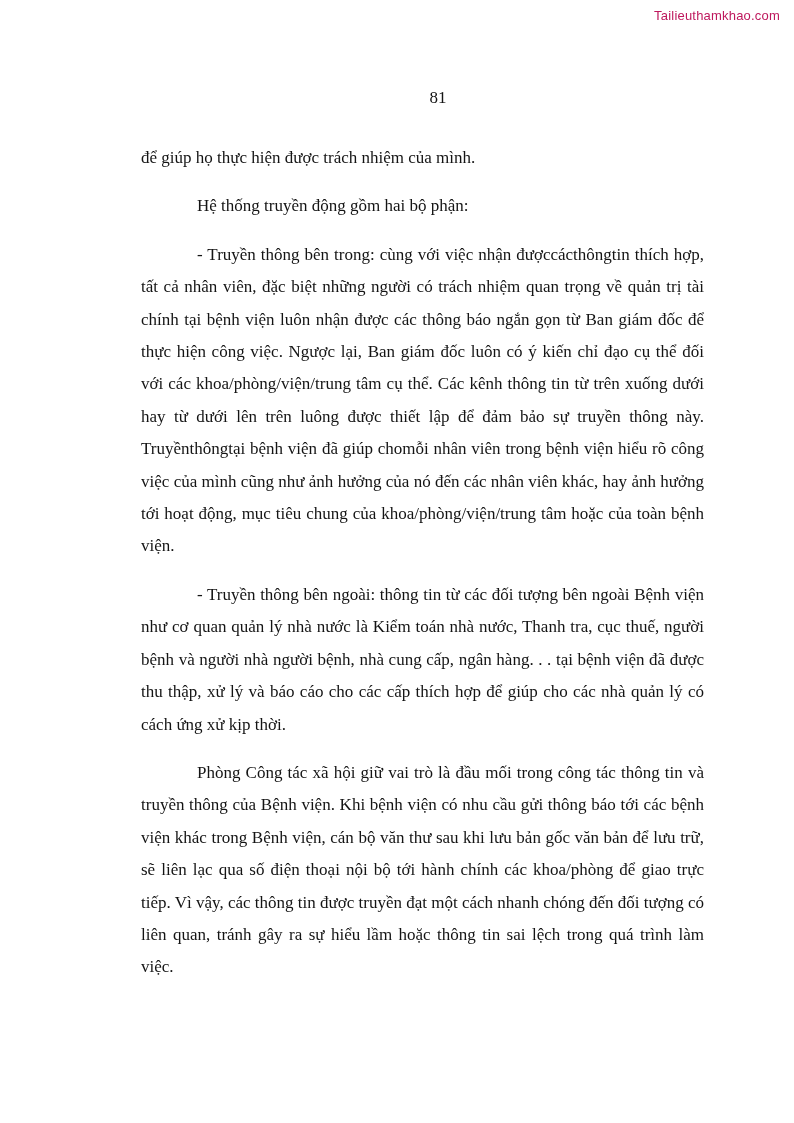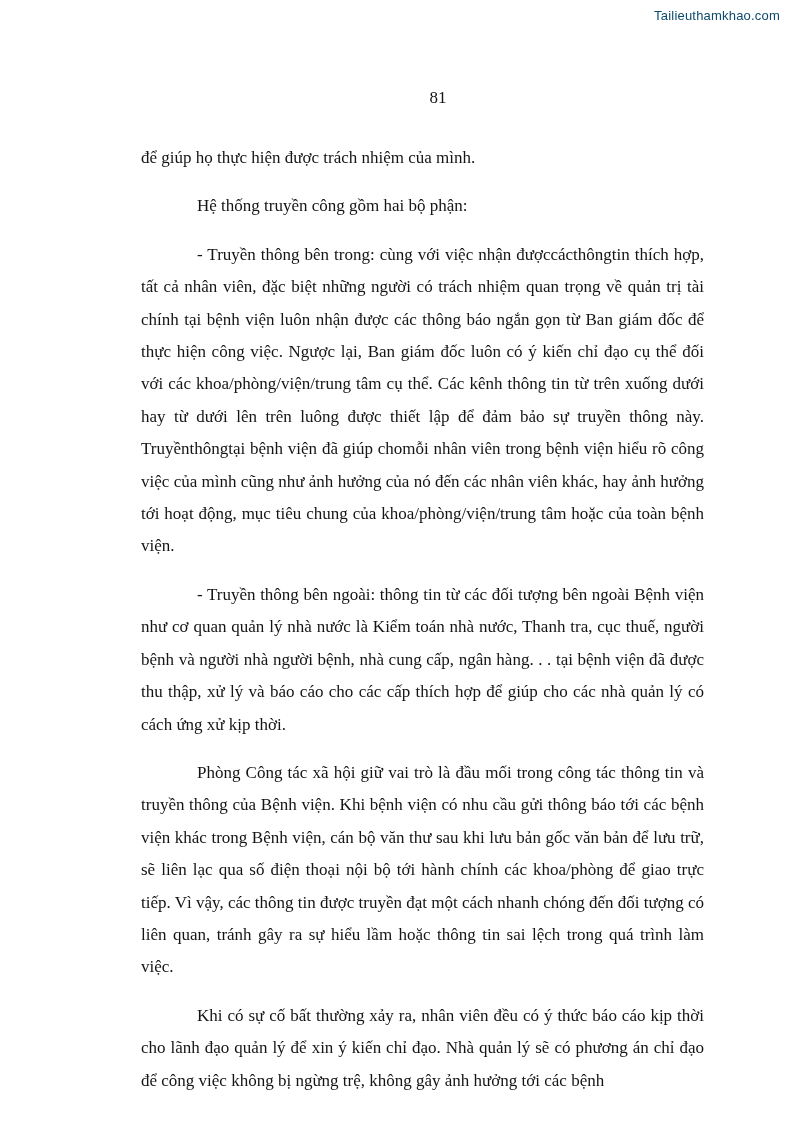--- a/index.html
+++ b/index.html
@@ -15,21 +15,21 @@
     font-family: "Liberation Serif", serif;
     color: #141414;
     overflow: hidden;
   }
   .watermark {
     position: absolute;
     top: 8px;
     right: 14px;
     font-family: "Liberation Sans", sans-serif;
     font-size: 13px;
-    color: #0c4a6e;
+    color: #be185d;
     letter-spacing: 0.2px;
   }
   .page-number {
     position: absolute;
     top: 88px;
     left: 0;
     width: 100%;
     text-align: center;
     font-size: 17px;
     padding-left: 41px;
@@ -56,20 +56,19 @@
 <body>
 
 <div class="page">
 
   <div class="watermark">Tailieuthamkhao.com</div>
 
   <div class="page-number">81</div>
 
   <div class="content">
     <p class="no-indent">để giúp họ thực hiện được trách nhiệm của mình.</p>
-    <p>Hệ thống truyền công gồm hai bộ phận:</p>
+    <p>Hệ thống truyền động gồm hai bộ phận:</p>
     <p>- Truyền thông bên trong: cùng với việc nhận đượccácthôngtin thích hợp, tất cả nhân viên, đặc biệt những người có trách nhiệm quan trọng về quản trị tài chính tại bệnh viện luôn nhận được các thông báo ngắn gọn từ Ban giám đốc để thực hiện công việc. Ngược lại, Ban giám đốc luôn có ý kiến chỉ đạo cụ thể đối với các khoa/phòng/viện/trung tâm cụ thể. Các kênh thông tin từ trên xuống dưới hay từ dưới lên trên luông được thiết lập để đảm bảo sự truyền thông này. Truyềnthôngtại bệnh viện đã giúp chomỗi nhân viên trong bệnh viện hiểu rõ công việc của mình cũng như ảnh hưởng của nó đến các nhân viên khác, hay ảnh hưởng tới hoạt động, mục tiêu chung của khoa/phòng/viện/trung tâm hoặc của toàn bệnh viện.</p>
     <p>- Truyền thông bên ngoài: thông tin từ các đối tượng bên ngoài Bệnh viện như cơ quan quản lý nhà nước là Kiểm toán nhà nước, Thanh tra, cục thuế, người bệnh và người nhà người bệnh, nhà cung cấp, ngân hàng. . . tại bệnh viện đã được thu thập, xử lý và báo cáo cho các cấp thích hợp để giúp cho các nhà quản lý có cách ứng xử kịp thời.</p>
     <p>Phòng Công tác xã hội giữ vai trò là đầu mối trong công tác thông tin và truyền thông của Bệnh viện. Khi bệnh viện có nhu cầu gửi thông báo tới các bệnh viện khác trong Bệnh viện, cán bộ văn thư sau khi lưu bản gốc văn bản để lưu trữ, sẽ liên lạc qua số điện thoại nội bộ tới hành chính các khoa/phòng để giao trực tiếp. Vì vậy, các thông tin được truyền đạt một cách nhanh chóng đến đối tượng có liên quan, tránh gây ra sự hiểu lầm hoặc thông tin sai lệch trong quá trình làm việc.</p>
-    <p>Khi có sự cố bất thường xảy ra, nhân viên đều có ý thức báo cáo kịp thời cho lãnh đạo quản lý để xin ý kiến chỉ đạo. Nhà quản lý sẽ có phương án chỉ đạo để công việc không bị ngừng trệ, không gây ảnh hưởng tới các bệnh</p>
   </div>
 
 </div>
 
 </body></html>

